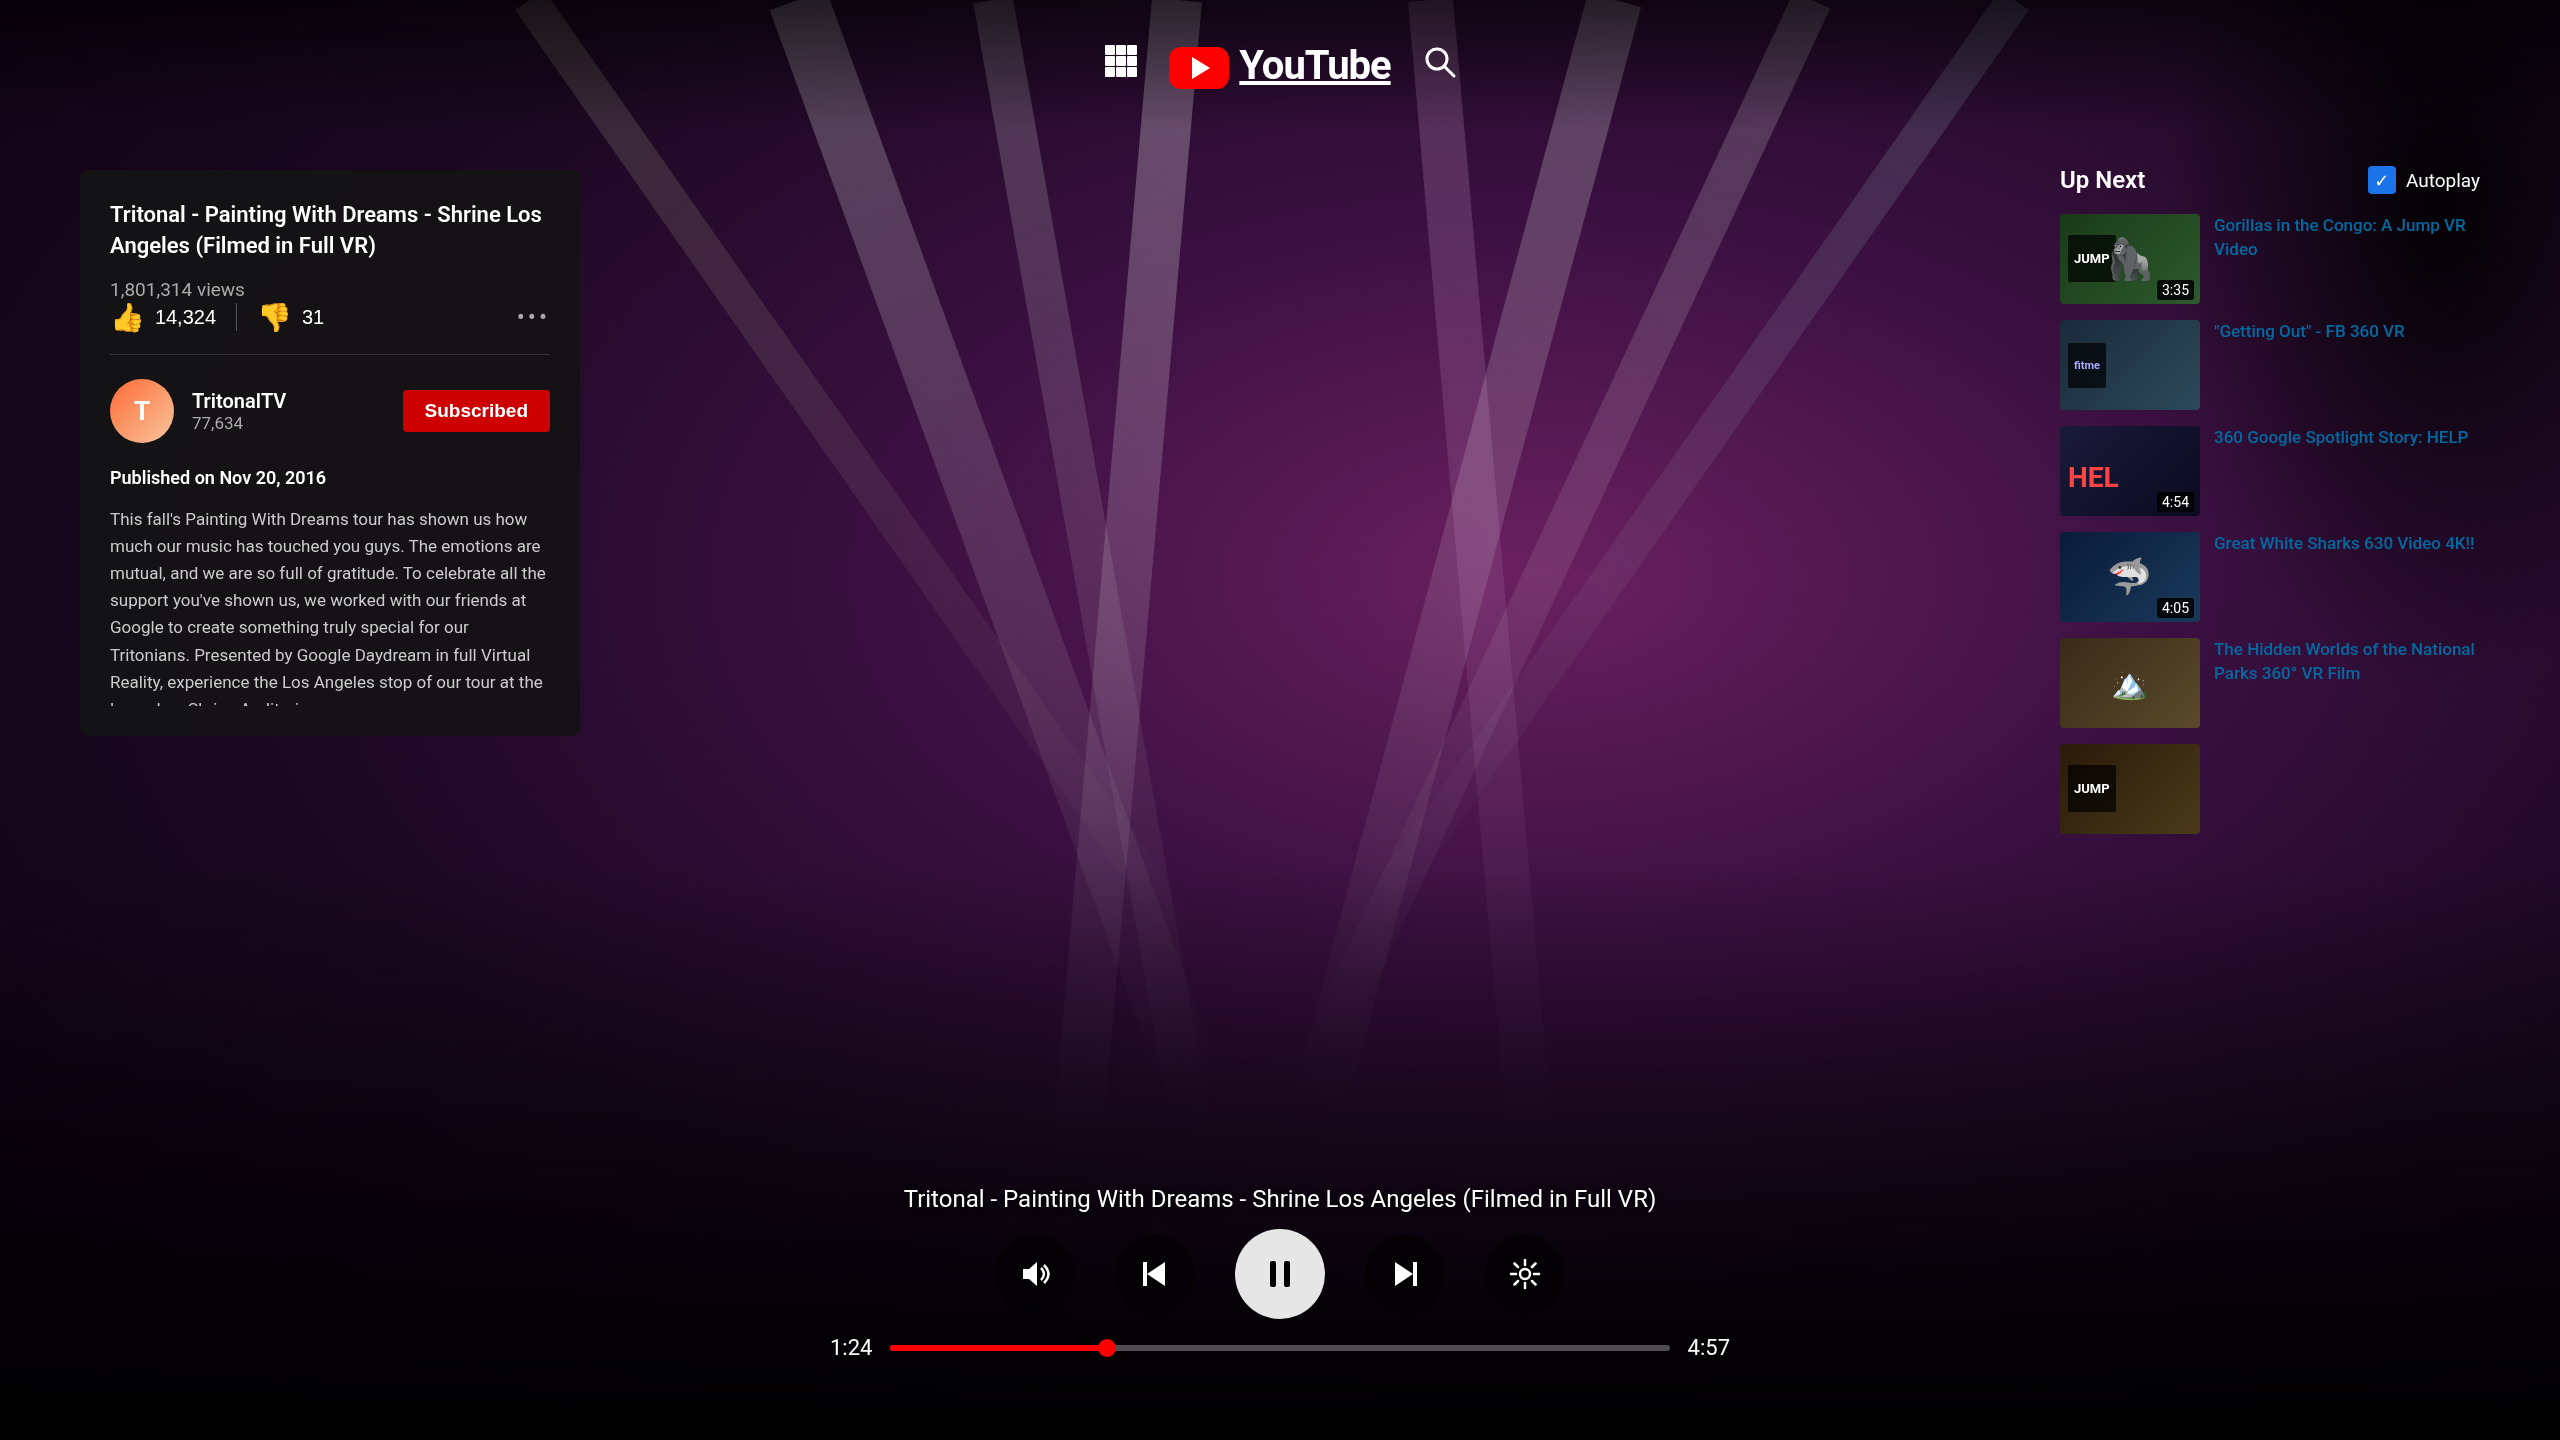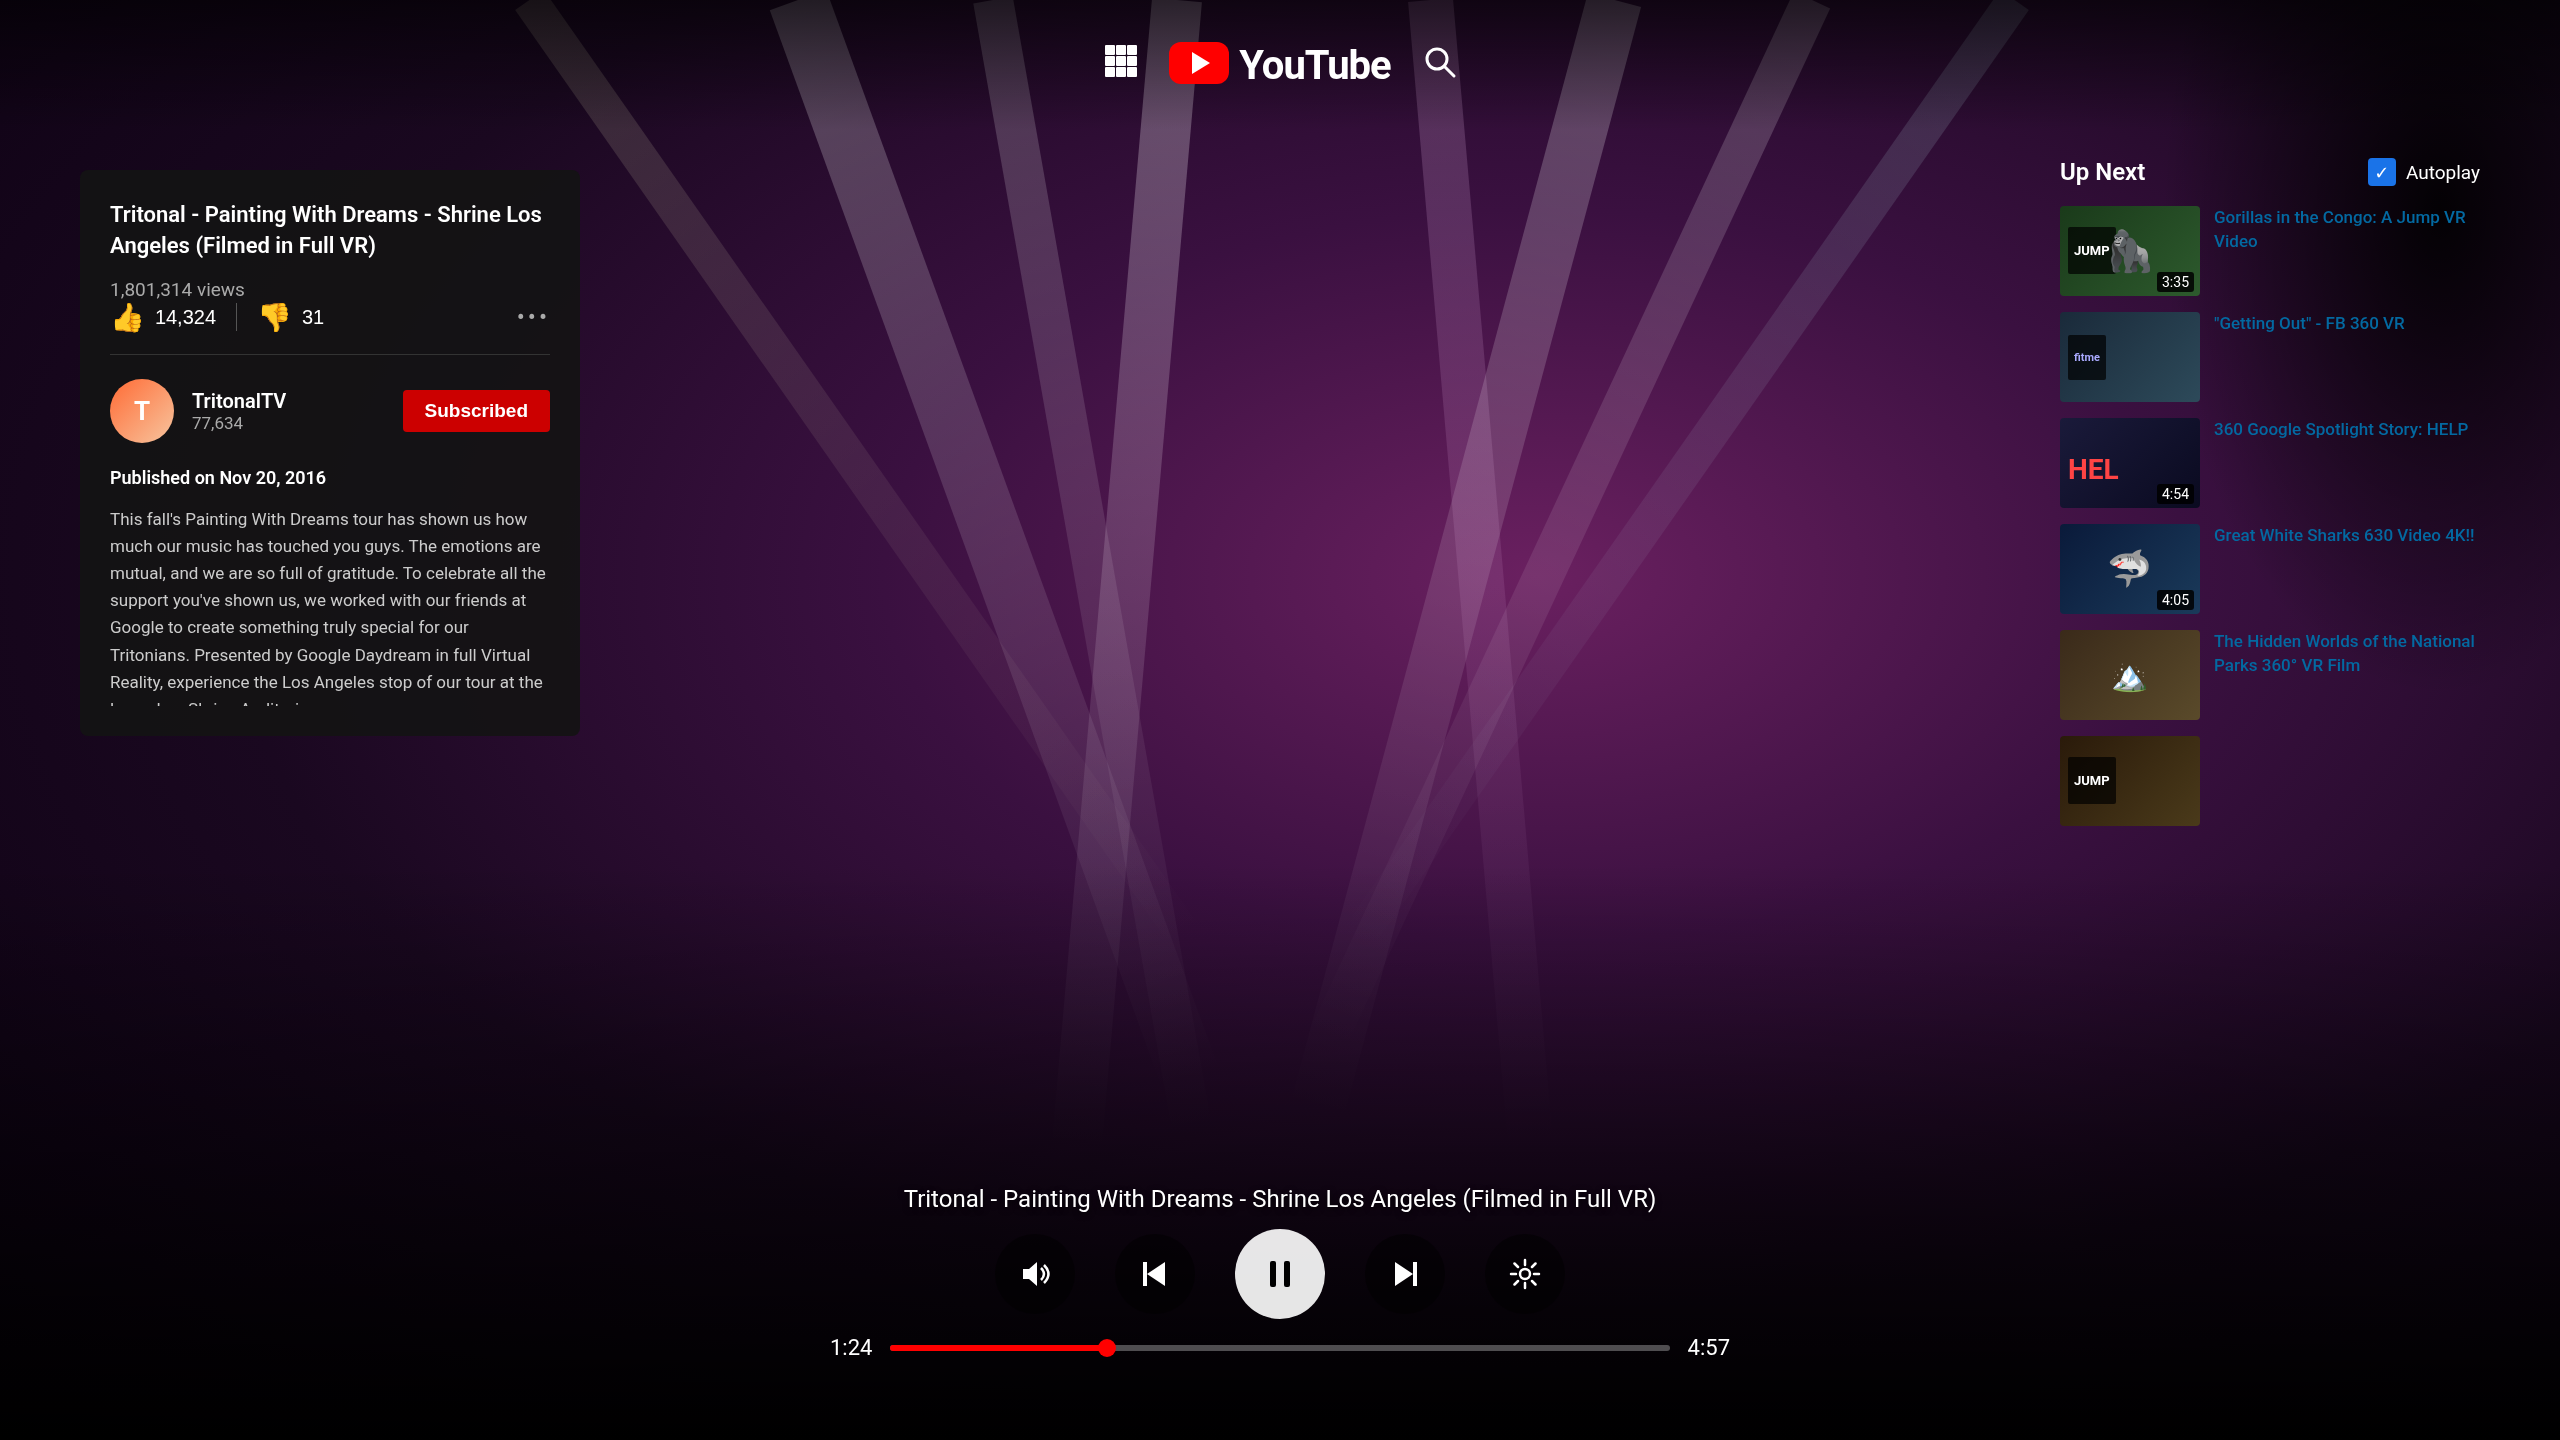--- a/index.html
+++ b/index.html
@@ -80,23 +80,24 @@
     }
 
     .grid-icon {
       cursor: pointer;
       color: #fff;
       font-size: 36px;
     }
 
     .youtube-logo {
       display: flex;
-      align-items: flex-start;
+      align-items: flex-end;
       gap: 10px;
       cursor: pointer;
+      text-decoration: underline;
     }
 
     .yt-icon {
       width: 60px;
       height: 42px;
       background: #ff0000;
       border-radius: 12px;
       display: flex;
       align-items: center;
       justify-content: center;
@@ -251,21 +252,21 @@
       font-size: 17px;
       color: #ccc;
       line-height: 1.6;
       overflow: hidden;
       max-height: 200px;
     }
 
     
     .up-next-panel {
       position: absolute;
-      top: 158px;
+      top: 166px;
       right: 80px;
       width: 420px;
       z-index: 20;
     }
 
     .up-next-header {
       display: flex;
       align-items: center;
       justify-content: space-between;
       margin-bottom: 20px;

